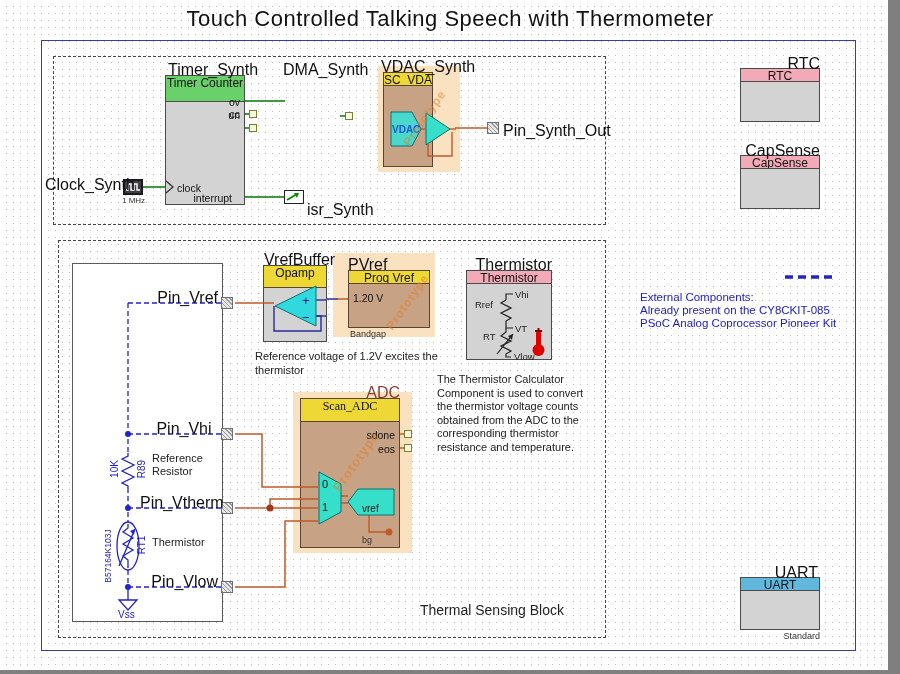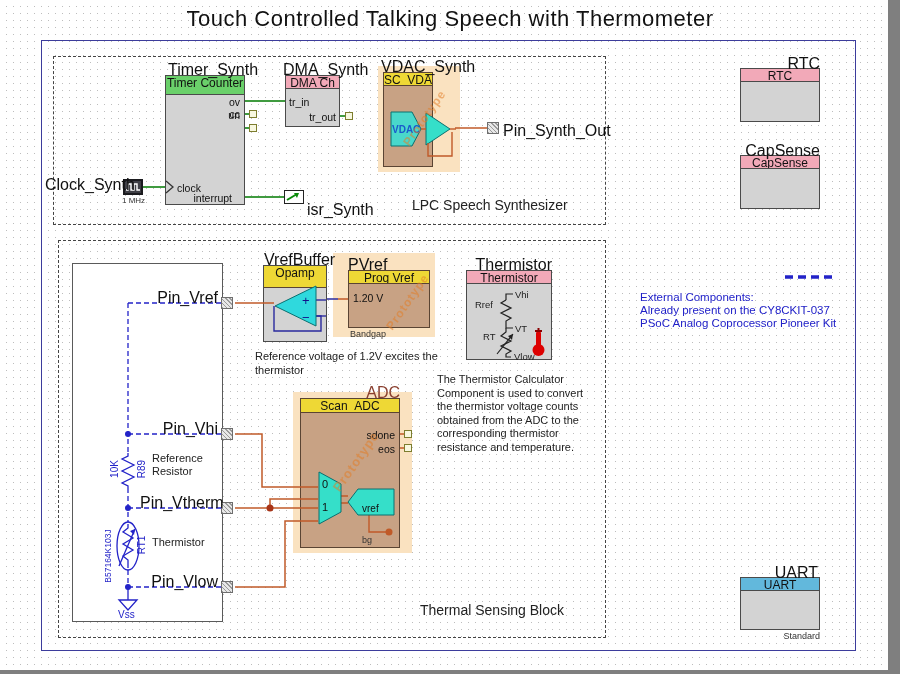--- a/index.html
+++ b/index.html
@@ -38,42 +38,36 @@
 </head>
 <body>
 
 <div id="canvas">
 
   <div class="abs title">Touch Controlled Talking Speech with Thermometer</div>
 
   <div class="abs frame" style="left:41px;top:40px;width:813px;height:609px;"></div>
   <div class="abs dashbox" style="left:53px;top:56px;width:551px;height:167px;"></div>
   <div class="abs dashbox" style="left:58px;top:240px;width:546px;height:396px;"></div>
-  <div class="abs section-label" style="left:412px;top:197px;">LPC Speech Synthesizer</div>
   <div class="abs section-label" style="left:420px;top:602px;">Thermal Sensing Block</div>
 
   <div class="abs inst" style="left:168px;top:61px;">Timer_Synth</div>
   <div class="abs comp body-gray" style="left:165px;top:75px;width:80px;height:130px;">
-    <span class="comp-hd hd-green" style="height:19px;">Timer Counter</span>
+    <span class="comp-hd hd-green" style="height:26px;">Timer Counter</span>
     <span class="port" style="right:4px;top:20px;">ov</span>
     <span class="port" style="right:4px;top:33px;">un</span>
     <span class="port" style="right:4px;top:32px;">cc</span>
     <span class="port" style="left:11px;top:106px;">clock</span>
     <span class="port" style="right:12px;top:116px;">interrupt</span>
     <svg class="abs" style="left:-1px;top:104px;" width="10" height="14">
       <path d="M1 1 L8 7 L1 13" fill="none" stroke="#333" stroke-width="1.3"></path>
     </svg>
   </div>
 
   <div class="abs inst" style="left:283px;top:61px;">DMA_Synth</div>
-  <div class="abs comp body-gray" style="left:285px;top:75px;width:55px;height:52px;">
-    <span class="comp-hd hd-pink" style="height:13px;">DMA Ch</span>
-    <span class="port" style="left:3px;top:20px;">tr_in</span>
-    <span class="port" style="right:3px;top:35px;">tr_out</span>
-  </div>
 
   <div class="abs inst" style="left:45px;top:176px;text-align:right;">Clock_Synth</div>
   <div class="abs" style="left:123px;top:179px;width:20px;height:16px;background:#3f3f46;border:2px solid #1b1b1f;box-sizing:border-box;z-index:4;">
     <svg width="16" height="12" style="margin:0px 0 0 0px;">
       <path d="M1 9 H3 V3 H6 V9 H9 V3 H12 V9 H15" fill="none" stroke="#ffffff" stroke-width="1.4"></path>
     </svg>
   </div>
   <div class="abs smalltext" style="left:122px;top:196px;font-size:8px;">1 MHz</div>
 
   <div class="abs" style="left:284px;top:190px;width:20px;height:14px;background:#ffffff;border:1.5px solid #222;box-sizing:border-box;z-index:4;">
@@ -116,36 +110,36 @@
     <span class="comp-hd hd-pink" style="height:13px;">CapSense</span>
   </div>
 
   <div class="abs inst" style="left:740px;top:564px;width:78px;text-align:right;">UART</div>
   <div class="abs comp body-gray" style="left:740px;top:577px;width:80px;height:53px;">
     <span class="comp-hd hd-blue" style="height:13px;">UART</span>
   </div>
   <div class="abs smalltext" style="left:740px;top:631px;width:80px;text-align:right;">Standard</div>
 
   <div class="abs bluetext" style="left:640px;top:291px;">External Components:</div>
-  <div class="abs bluetext" style="left:640px;top:304px;">Already present on the CY8CKIT-037</div>
+  <div class="abs bluetext" style="left:640px;top:304px;">Already present on the CY8CKIT-085</div>
   <div class="abs bluetext" style="left:640px;top:317px;">PSoC Analog Coprocessor Pioneer Kit</div>
 
   <div class="abs" style="left:72px;top:263px;width:151px;height:359px;background:#ffffff;border:1.5px solid #5a5a5a;z-index:2;box-sizing:border-box;"></div>
 
   <div class="abs rot" style="left:114px;top:469px;">10K</div>
   <div class="abs rot" style="left:141px;top:469px;">R89</div>
   <div class="abs rot" style="left:108px;top:556px;font-size:8.5px;">B57164K103J</div>
   <div class="abs rot" style="left:141px;top:545px;">RT1</div>
   <div class="abs note" style="left:152px;top:452px;line-height:13px;">Reference
 Resistor</div>
   <div class="abs note" style="left:152px;top:536px;">Thermistor</div>
   <div class="abs bluetext" style="left:118px;top:608px;font-size:10px;">Vss</div>
 
   <div class="abs inst" style="left:150px;top:289px;width:68px;text-align:right;">Pin_Vref</div>
-  <div class="abs inst" style="left:150px;top:420px;width:68px;text-align:right;">Pin_Vhi</div>
+  <div class="abs inst" style="left:150px;top:420px;width:68px;text-align:center;">Pin_Vhi</div>
   <div class="abs inst" style="left:140px;top:494px;width:78px;text-align:right;">Pin_Vtherm</div>
   <div class="abs inst" style="left:150px;top:573px;width:68px;text-align:right;">Pin_Vlow</div>
 
   <div class="abs pin" style="left:221px;top:297px;"></div>
   <div class="abs pin" style="left:221px;top:428px;"></div>
   <div class="abs pin" style="left:221px;top:502px;"></div>
   <div class="abs pin" style="left:221px;top:581px;"></div>
 
   <div class="abs inst" style="left:264px;top:251px;">VrefBuffer</div>
   <div class="abs comp body-gray" style="left:263px;top:265px;width:64px;height:77px;">
@@ -188,21 +182,21 @@
         <rect x="69" y="47" width="5" height="17" rx="2.5" fill="#dd0000"></rect>
         <circle cx="71.5" cy="66" r="6" fill="#dd0000"></circle>
         <path d="M68 47 H75 M71.5 44 V48" stroke="#8a0000" stroke-width="2" fill="none"></path>
       </g>
     </svg>
   </div>
 
   <div class="abs halo" style="left:293px;top:392px;width:119px;height:161px;"></div>
   <div class="abs inst" style="left:300px;top:384px;width:100px;text-align:right;color:#8a4030;">ADC</div>
   <div class="abs comp body-tan" style="left:300px;top:398px;width:100px;height:150px;">
-    <span class="comp-hd hd-yellow" style="height:14px;">Scan_ADC</span>
+    <span class="comp-hd hd-yellow" style="height:23px;font-family:Liberation Serif, serif;">Scan_ADC</span>
     <span class="port" style="right:4px;top:30px;margin-left:17px;">sdone</span>
     <span class="port" style="right:4px;top:44px;">eos</span>
     <span class="watermark" style="left:20px;top:55px;font-size:13px;">Prototype</span>
     <svg class="abs" style="left:0;top:14px;" width="100" height="136">
       <path d="M40 83 H47 M40 90 H47" stroke="#c05a28" stroke-width="1.4" fill="none"></path>
       <path d="M68 102 V119 H86" stroke="#c05a28" stroke-width="1.4" fill="none"></path>
       <circle cx="88" cy="119" r="3.5" fill="#c05a28"></circle>
       <polygon points="18,59 40,71 40,99 18,111" fill="#35dfc9" stroke="#0a7070" stroke-width="1"></polygon>
       <polygon points="47,89 57,76 93,76 93,102 57,102" fill="#35dfc9" stroke="#0a7070" stroke-width="1"></polygon>
       <text x="21" y="75" font-size="11" fill="#111" font-family="Liberation Sans,sans-serif">0</text>

